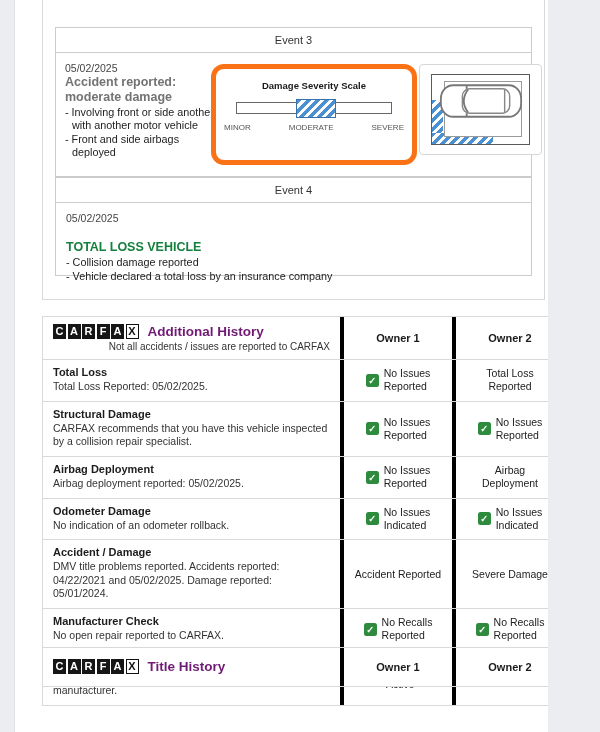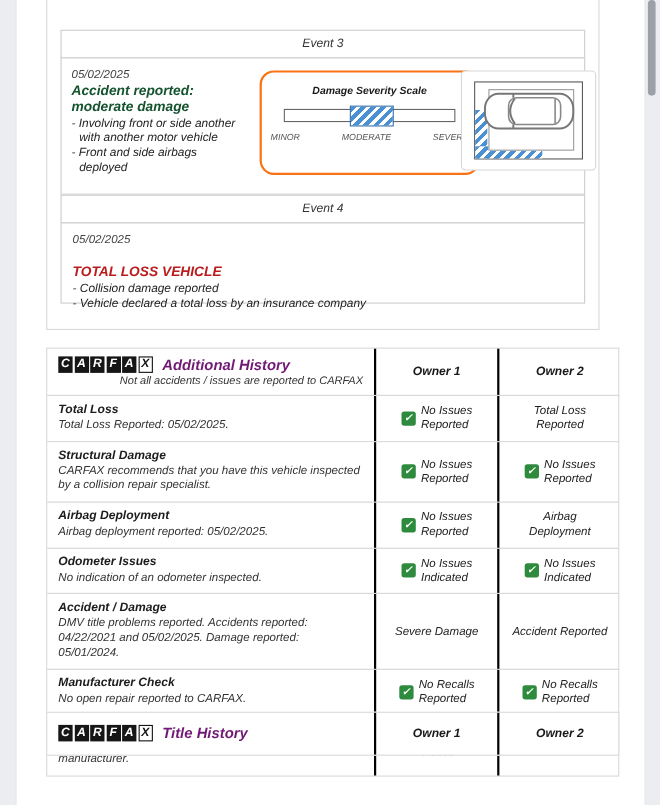--- a/index.html
+++ b/index.html
@@ -1,36 +1,36 @@
 <!DOCTYPE html>
 <html><head>
 <meta charset="utf-8">
 <style>
   html,body{margin:0;padding:0;background:#ecedf0;font-family:"Liberation Sans",sans-serif;}
-  #frame{position:relative;width:600px;height:732px;background:#ecedf0;overflow:hidden;font-style:italic;}
+  #frame{position:relative;width:548px;height:732px;background:#ecedf0;overflow:hidden;}
   #sheet{position:absolute;left:14px;top:0;width:571px;height:732px;background:#ffffff;
          border-left:1px solid #e2e2e6;border-right:1px solid #e2e2e6;}
   #scroll-thumb{position:absolute;left:589px;top:0;width:7px;height:87px;background:#9ca0a7;border-radius:4px;}
 
   
   #events-card{position:absolute;left:42px;top:-12px;width:503px;height:312px;background:#fff;
                border:1px solid #d9d9dc;box-sizing:border-box;padding:38px 12px 0 12px;}
   .event-header{border:1px solid #cccccc;height:24px;line-height:24px;text-align:center;
                 font-size:11px;color:#333;background:#fff;position:relative;z-index:1;}
   .event-body{border:1px solid #cccccc;margin-top:-1px;position:relative;background:#fff;}
   #event3-body{height:123px;}
   #event4-body{height:74px;padding:9px 10px;box-sizing:border-box;}
   .event-date{font-size:10.5px;color:#444;}
-  .event-title{font-size:12.5px;font-weight:bold;color:#14532d;line-height:1.18;margin-top:1px;}
+  .event-title{font-size:12.5px;font-weight:bold;color:#737373;line-height:1.18;margin-top:1px;}
   .event-bullet{font-size:10.8px;color:#222;line-height:1.22;padding-left:7px;text-indent:-7px;margin-top:1px;}
   #event3-text{position:absolute;left:9px;top:9px;width:152px;}
 
   
   #severity-box{position:absolute;left:155px;top:11px;width:196px;height:91px;
-                border:2px solid #f97316;border-radius:13px;background:#fff;margin-left:25px;}
+                border:5px solid #f97316;border-radius:13px;background:#fff;}
   #severity-title{text-align:center;font-size:9.5px;font-weight:bold;color:#1a1a1a;margin-top:11px;}
   #severity-bar{position:relative;margin:11px 20px 0 20px;height:10px;border:1px solid #666;background:#fff;}
   .hatch{background:repeating-linear-gradient(135deg,#4a90d2 0 3.5px,#ffffff 3.5px 6.5px);}
   #severity-indicator{position:absolute;left:38%;width:25%;top:-4px;height:17px;border:1px solid #3572ae;}
   #severity-labels{display:flex;justify-content:space-between;margin:9px 8px 0 8px;font-size:8px;color:#555;}
 
   
   #diagram-box{position:absolute;left:363px;top:11px;width:121px;height:89px;
                border:1px solid #d7d7da;border-radius:4px;background:#fff;}
   #diagram-room{position:absolute;left:11px;right:11px;top:9px;bottom:9px;border:1.5px solid #5a5a5a;}
@@ -38,21 +38,21 @@
   #damage-zone-bottom{position:absolute;left:0;bottom:0;height:11px;width:63%;}
   #diagram-inner{position:absolute;left:12px;right:7px;top:6px;bottom:7px;border:1px solid #9a9a9a;background:#fff;}
   #car-svg{position:absolute;left:6px;top:4px;width:86px;height:44px;}
 
   
   .cfx-table{position:absolute;left:42px;width:521px;}
   .t-row{display:grid;grid-template-columns:297px 112px 112px;border:1px solid #d9d9dc;
          margin-top:-1px;background:#fff;box-sizing:border-box;}
   .t-row > div{box-sizing:border-box;}
   .cell-desc{padding:6px 10px 7px 10px;}
-  .cell-owner{border-left:2px solid #000000;display:flex;align-items:center;justify-content:center;
+  .cell-owner{border-left:4px solid #000000;display:flex;align-items:center;justify-content:center;
               gap:5px;padding:4px 8px;text-align:center;}
   .owner-head{font-size:11px;font-weight:bold;color:#1a1a1a;}
   .row-label{font-size:11px;font-weight:bold;color:#1c1c1c;}
   .row-desc{font-size:10.5px;color:#333;line-height:1.3;margin-top:2px;}
   .status-text{font-size:10.5px;color:#222;line-height:1.25;white-space:pre-line;text-align:left;}
   .cell-owner.no-icon .status-text{text-align:center;}
   .status-text.bold{font-weight:bold;}
   .check-icon{flex:0 0 auto;width:13px;height:13px;border-radius:2.5px;background:#2e8b3e;color:#fff;
               font-size:9.5px;line-height:13px;text-align:center;font-weight:bold;}
 
@@ -120,21 +120,21 @@
         </div>
       </div>
     </div>
 
     <div class="event-header">
       <span>Event 4</span>
     </div>
 
     <div class="event-body" id="event4-body">
       <div class="event-date">05/02/2025</div>
-      <div class="event-title" style="color: #b91c1c; margin-top: 16px;">TOTAL LOSS VEHICLE</div>
+      <div class="event-title" style="color: #15803d; margin-top: 16px;">TOTAL LOSS VEHICLE</div>
       <div class="event-bullet">- Collision damage reported</div>
       <div class="event-bullet">- Vehicle declared a total loss by an insurance company</div>
     </div>
   </div>
 
   <div class="cfx-table" id="additional-history">
     <div class="t-row" id="ah-header">
       <div class="cell-desc">
         <div class="head-title-line">
           <span class="carfax-logo">
@@ -199,47 +199,47 @@
     </div>
     <div class="cell-owner no-icon">
 
       <span class="status-text">Airbag
 Deployment</span>
     </div>
   </div>
 
   <div class="t-row">
     <div class="cell-desc">
-      <div class="row-label">Odometer Issues</div>
-      <div class="row-desc">No indication of an odometer inspected.</div>
+      <div class="row-label">Odometer Damage</div>
+      <div class="row-desc">No indication of an odometer rollback.</div>
     </div>
     <div class="cell-owner">
       <span class="check-icon">✓</span>
       <span class="status-text">No Issues
 Indicated</span>
     </div>
     <div class="cell-owner">
       <span class="check-icon">✓</span>
       <span class="status-text">No Issues
 Indicated</span>
     </div>
   </div>
 
   <div class="t-row">
     <div class="cell-desc">
       <div class="row-label">Accident / Damage</div>
       <div class="row-desc">DMV title problems reported. Accidents reported: 04/22/2021 and 05/02/2025. Damage reported: 05/01/2024.</div>
     </div>
     <div class="cell-owner no-icon">
 
+      <span class="status-text">Accident Reported</span>
+    </div>
+    <div class="cell-owner no-icon">
+
       <span class="status-text">Severe Damage</span>
-    </div>
-    <div class="cell-owner no-icon">
-
-      <span class="status-text">Accident Reported</span>
     </div>
   </div>
 
   <div class="t-row">
     <div class="cell-desc">
       <div class="row-label">Manufacturer Check</div>
       <div class="row-desc">No open repair reported to CARFAX.</div>
     </div>
     <div class="cell-owner">
       <span class="check-icon">✓</span>

